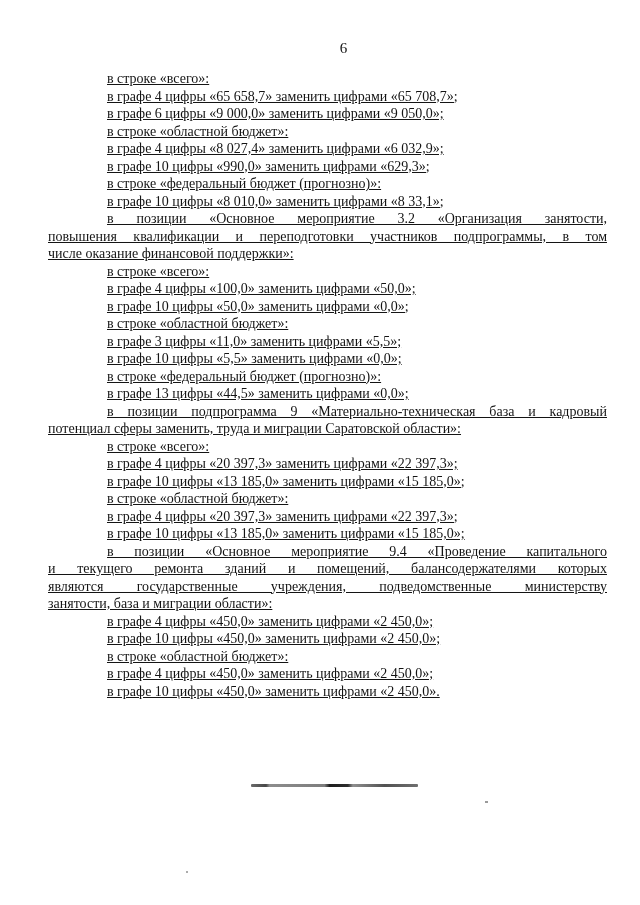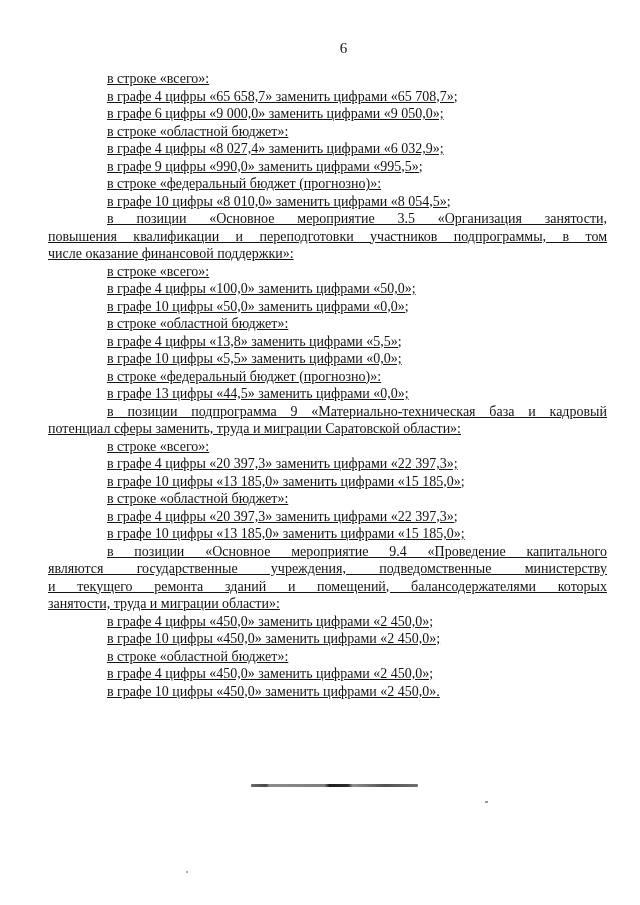--- a/index.html
+++ b/index.html
@@ -68,46 +68,46 @@
 
 <div class="page">
   <div class="page-number">6</div>
 
   <div class="text-block" id="text-block">
       <div class="line indent">в строке «всего»:</div>
       <div class="line indent">в графе 4 цифры «65 658,7» заменить цифрами «65 708,7»;</div>
       <div class="line indent">в графе 6 цифры «9 000,0» заменить цифрами «9 050,0»;</div>
       <div class="line indent">в строке «областной бюджет»:</div>
       <div class="line indent">в графе 4 цифры «8 027,4» заменить цифрами «6 032,9»;</div>
-      <div class="line indent">в графе 9 цифры «990,0» заменить цифрами «995,5»;</div>
+      <div class="line indent">в графе 10 цифры «990,0» заменить цифрами «629,3»;</div>
       <div class="line indent">в строке «федеральный бюджет (прогнозно)»:</div>
-      <div class="line indent">в графе 10 цифры «8 010,0» заменить цифрами «8 054,5»;</div>
-      <div class="line indent justify">в позиции «Основное мероприятие 3.5 «Организация занятости,</div>
+      <div class="line indent">в графе 10 цифры «8 010,0» заменить цифрами «8 33,1»;</div>
+      <div class="line indent justify">в позиции «Основное мероприятие 3.2 «Организация занятости,</div>
       <div class="line justify">повышения квалификации и переподготовки участников подпрограммы, в том</div>
       <div class="line">числе оказание финансовой поддержки»:</div>
       <div class="line indent">в строке «всего»:</div>
       <div class="line indent">в графе 4 цифры «100,0» заменить цифрами «50,0»;</div>
       <div class="line indent">в графе 10 цифры «50,0» заменить цифрами «0,0»;</div>
       <div class="line indent">в строке «областной бюджет»:</div>
-      <div class="line indent">в графе 4 цифры «13,8» заменить цифрами «5,5»;</div>
+      <div class="line indent">в графе 3 цифры «11,0» заменить цифрами «5,5»;</div>
       <div class="line indent">в графе 10 цифры «5,5» заменить цифрами «0,0»;</div>
       <div class="line indent">в строке «федеральный бюджет (прогнозно)»:</div>
       <div class="line indent">в графе 13 цифры «44,5» заменить цифрами «0,0»;</div>
       <div class="line indent justify">в позиции подпрограмма 9 «Материально-техническая база и кадровый</div>
       <div class="line">потенциал сферы заменить, труда и миграции Саратовской области»:</div>
       <div class="line indent">в строке «всего»:</div>
       <div class="line indent">в графе 4 цифры «20 397,3» заменить цифрами «22 397,3»;</div>
       <div class="line indent">в графе 10 цифры «13 185,0» заменить цифрами «15 185,0»;</div>
       <div class="line indent">в строке «областной бюджет»:</div>
       <div class="line indent">в графе 4 цифры «20 397,3» заменить цифрами «22 397,3»;</div>
       <div class="line indent">в графе 10 цифры «13 185,0» заменить цифрами «15 185,0»;</div>
       <div class="line indent justify">в позиции «Основное мероприятие 9.4 «Проведение капитального</div>
+      <div class="line justify">и текущего ремонта зданий и помещений, балансодержателями которых</div>
       <div class="line justify">являются государственные учреждения, подведомственные министерству</div>
-      <div class="line justify">и текущего ремонта зданий и помещений, балансодержателями которых</div>
-      <div class="line">занятости, труда и миграции области»:</div>
+      <div class="line">занятости, база и миграции области»:</div>
       <div class="line indent">в графе 4 цифры «450,0» заменить цифрами «2 450,0»;</div>
       <div class="line indent">в графе 10 цифры «450,0» заменить цифрами «2 450,0»;</div>
       <div class="line indent">в строке «областной бюджет»:</div>
       <div class="line indent">в графе 4 цифры «450,0» заменить цифрами «2 450,0»;</div>
       <div class="line indent">в графе 10 цифры «450,0» заменить цифрами «2 450,0».</div>
     </div>
 
   <div class="separator"></div>
 
   <div class="speck speck-1"></div>

